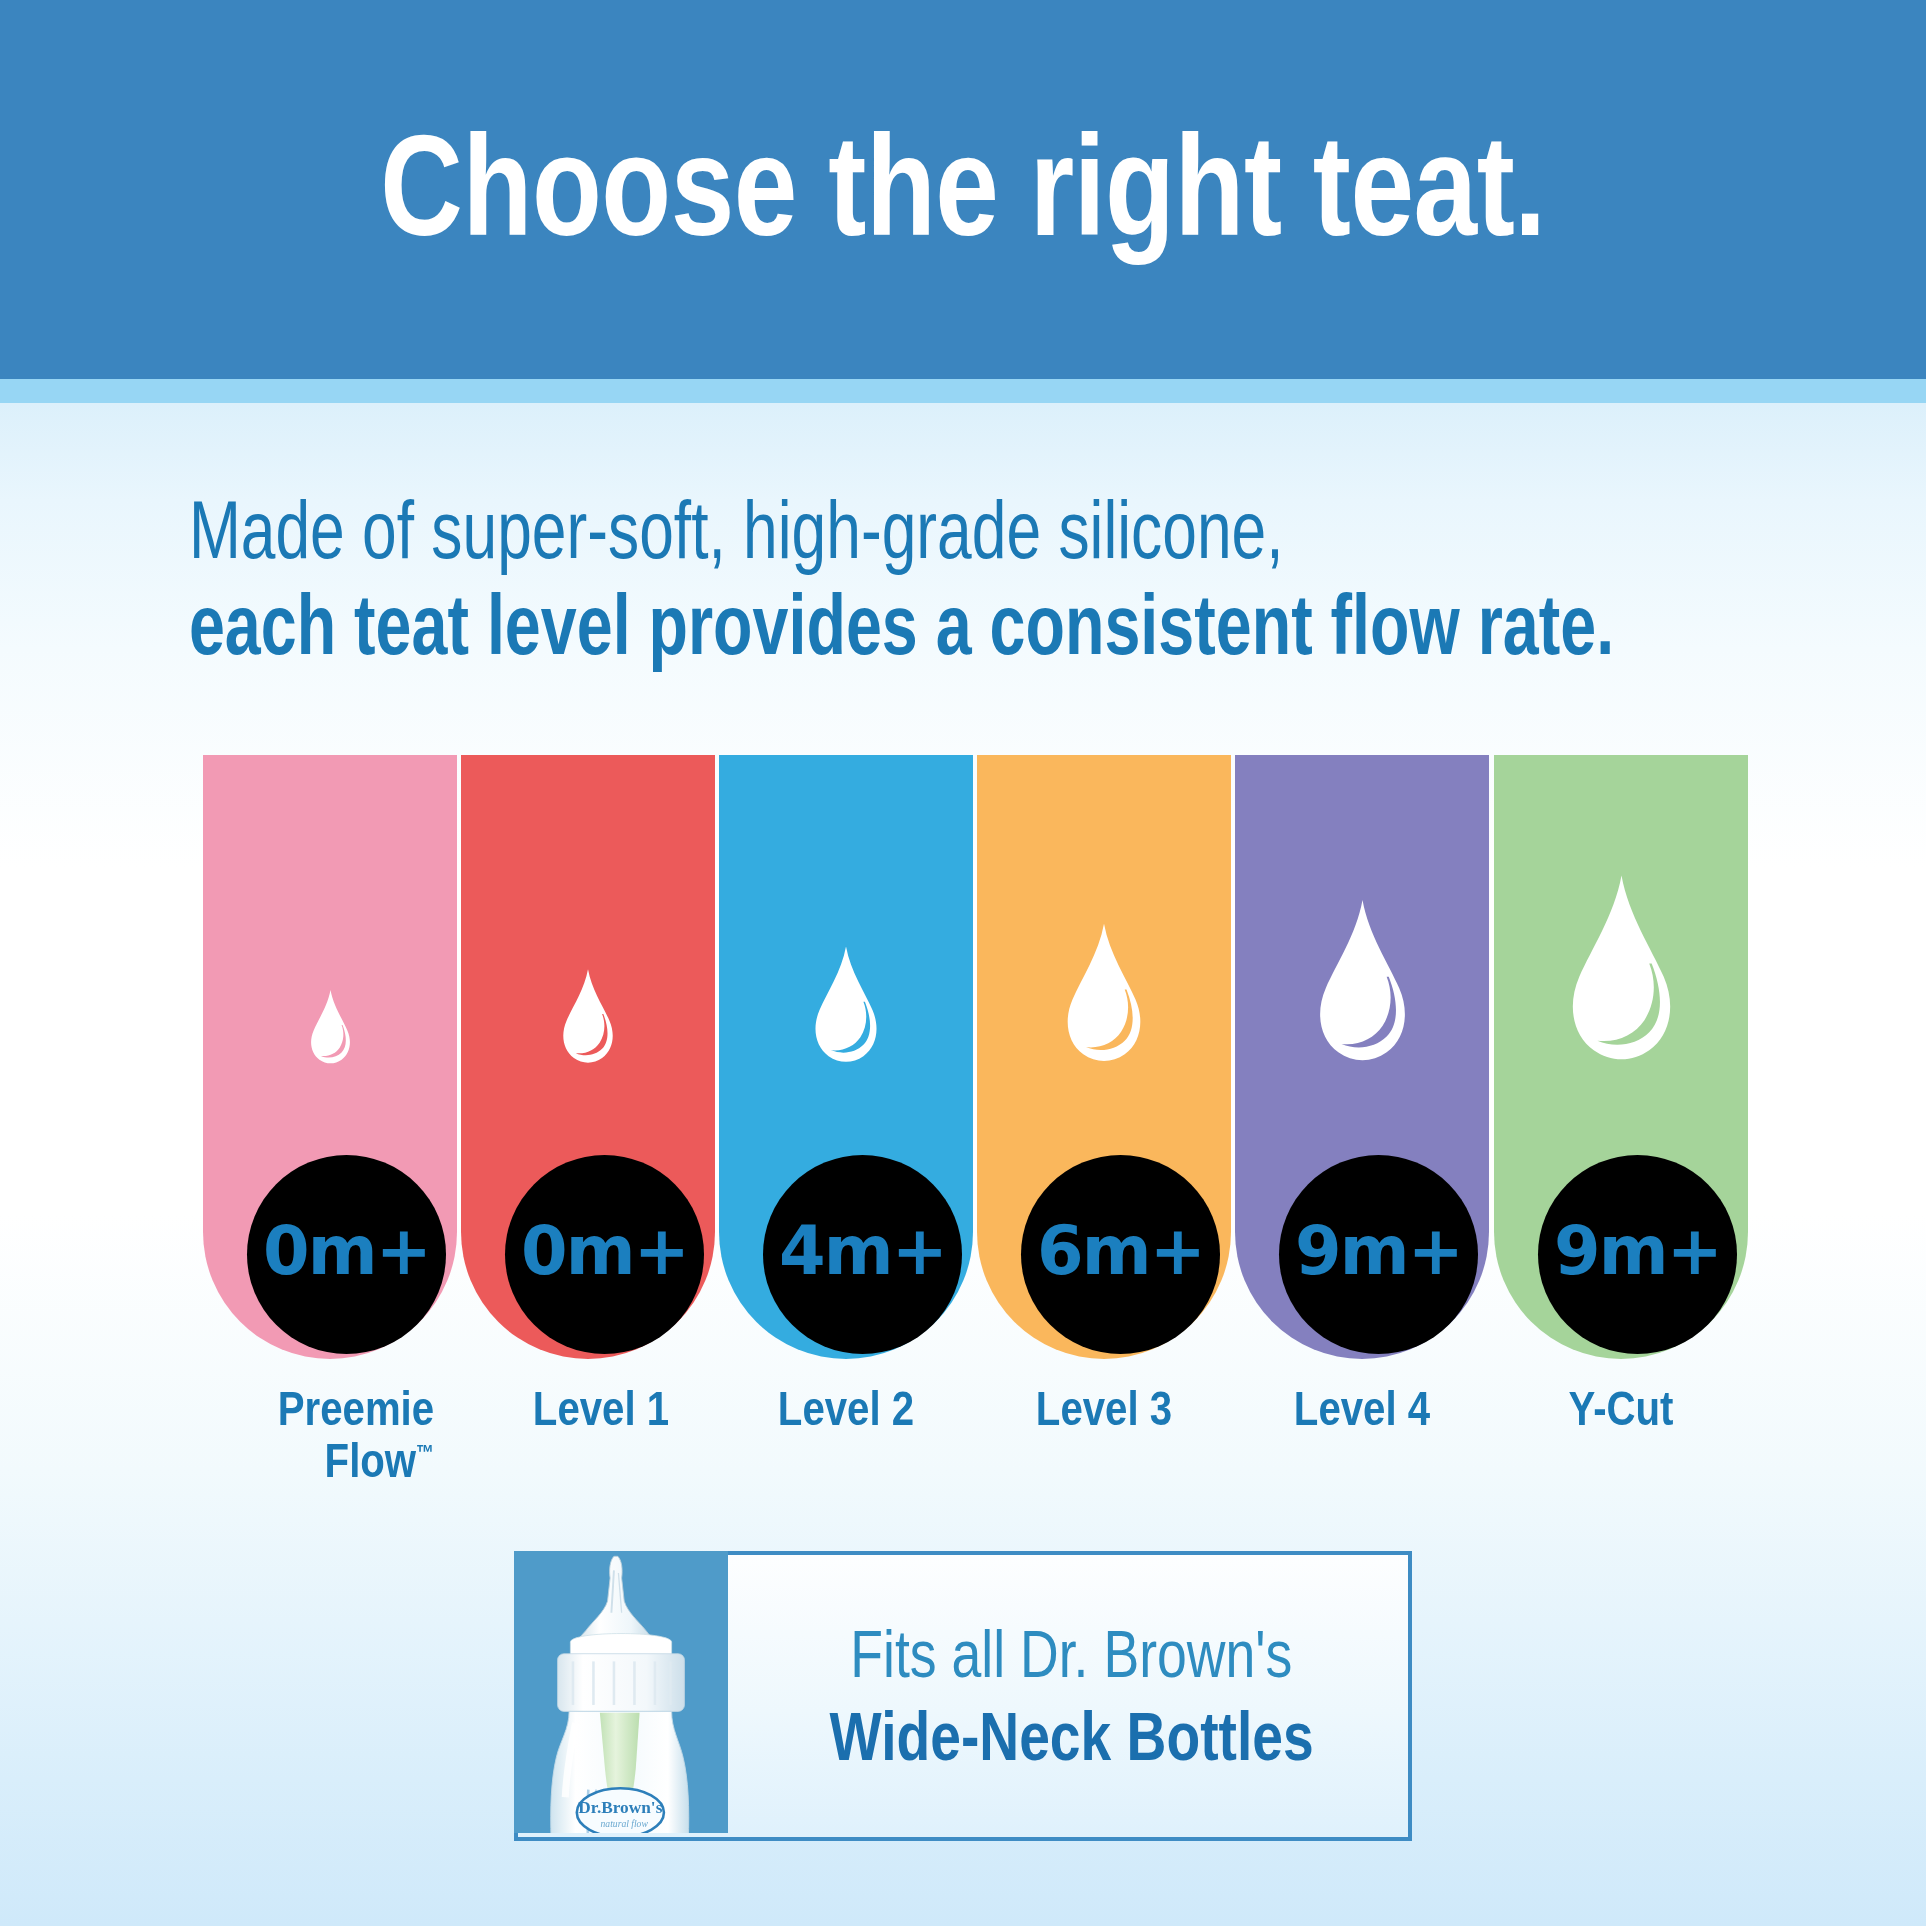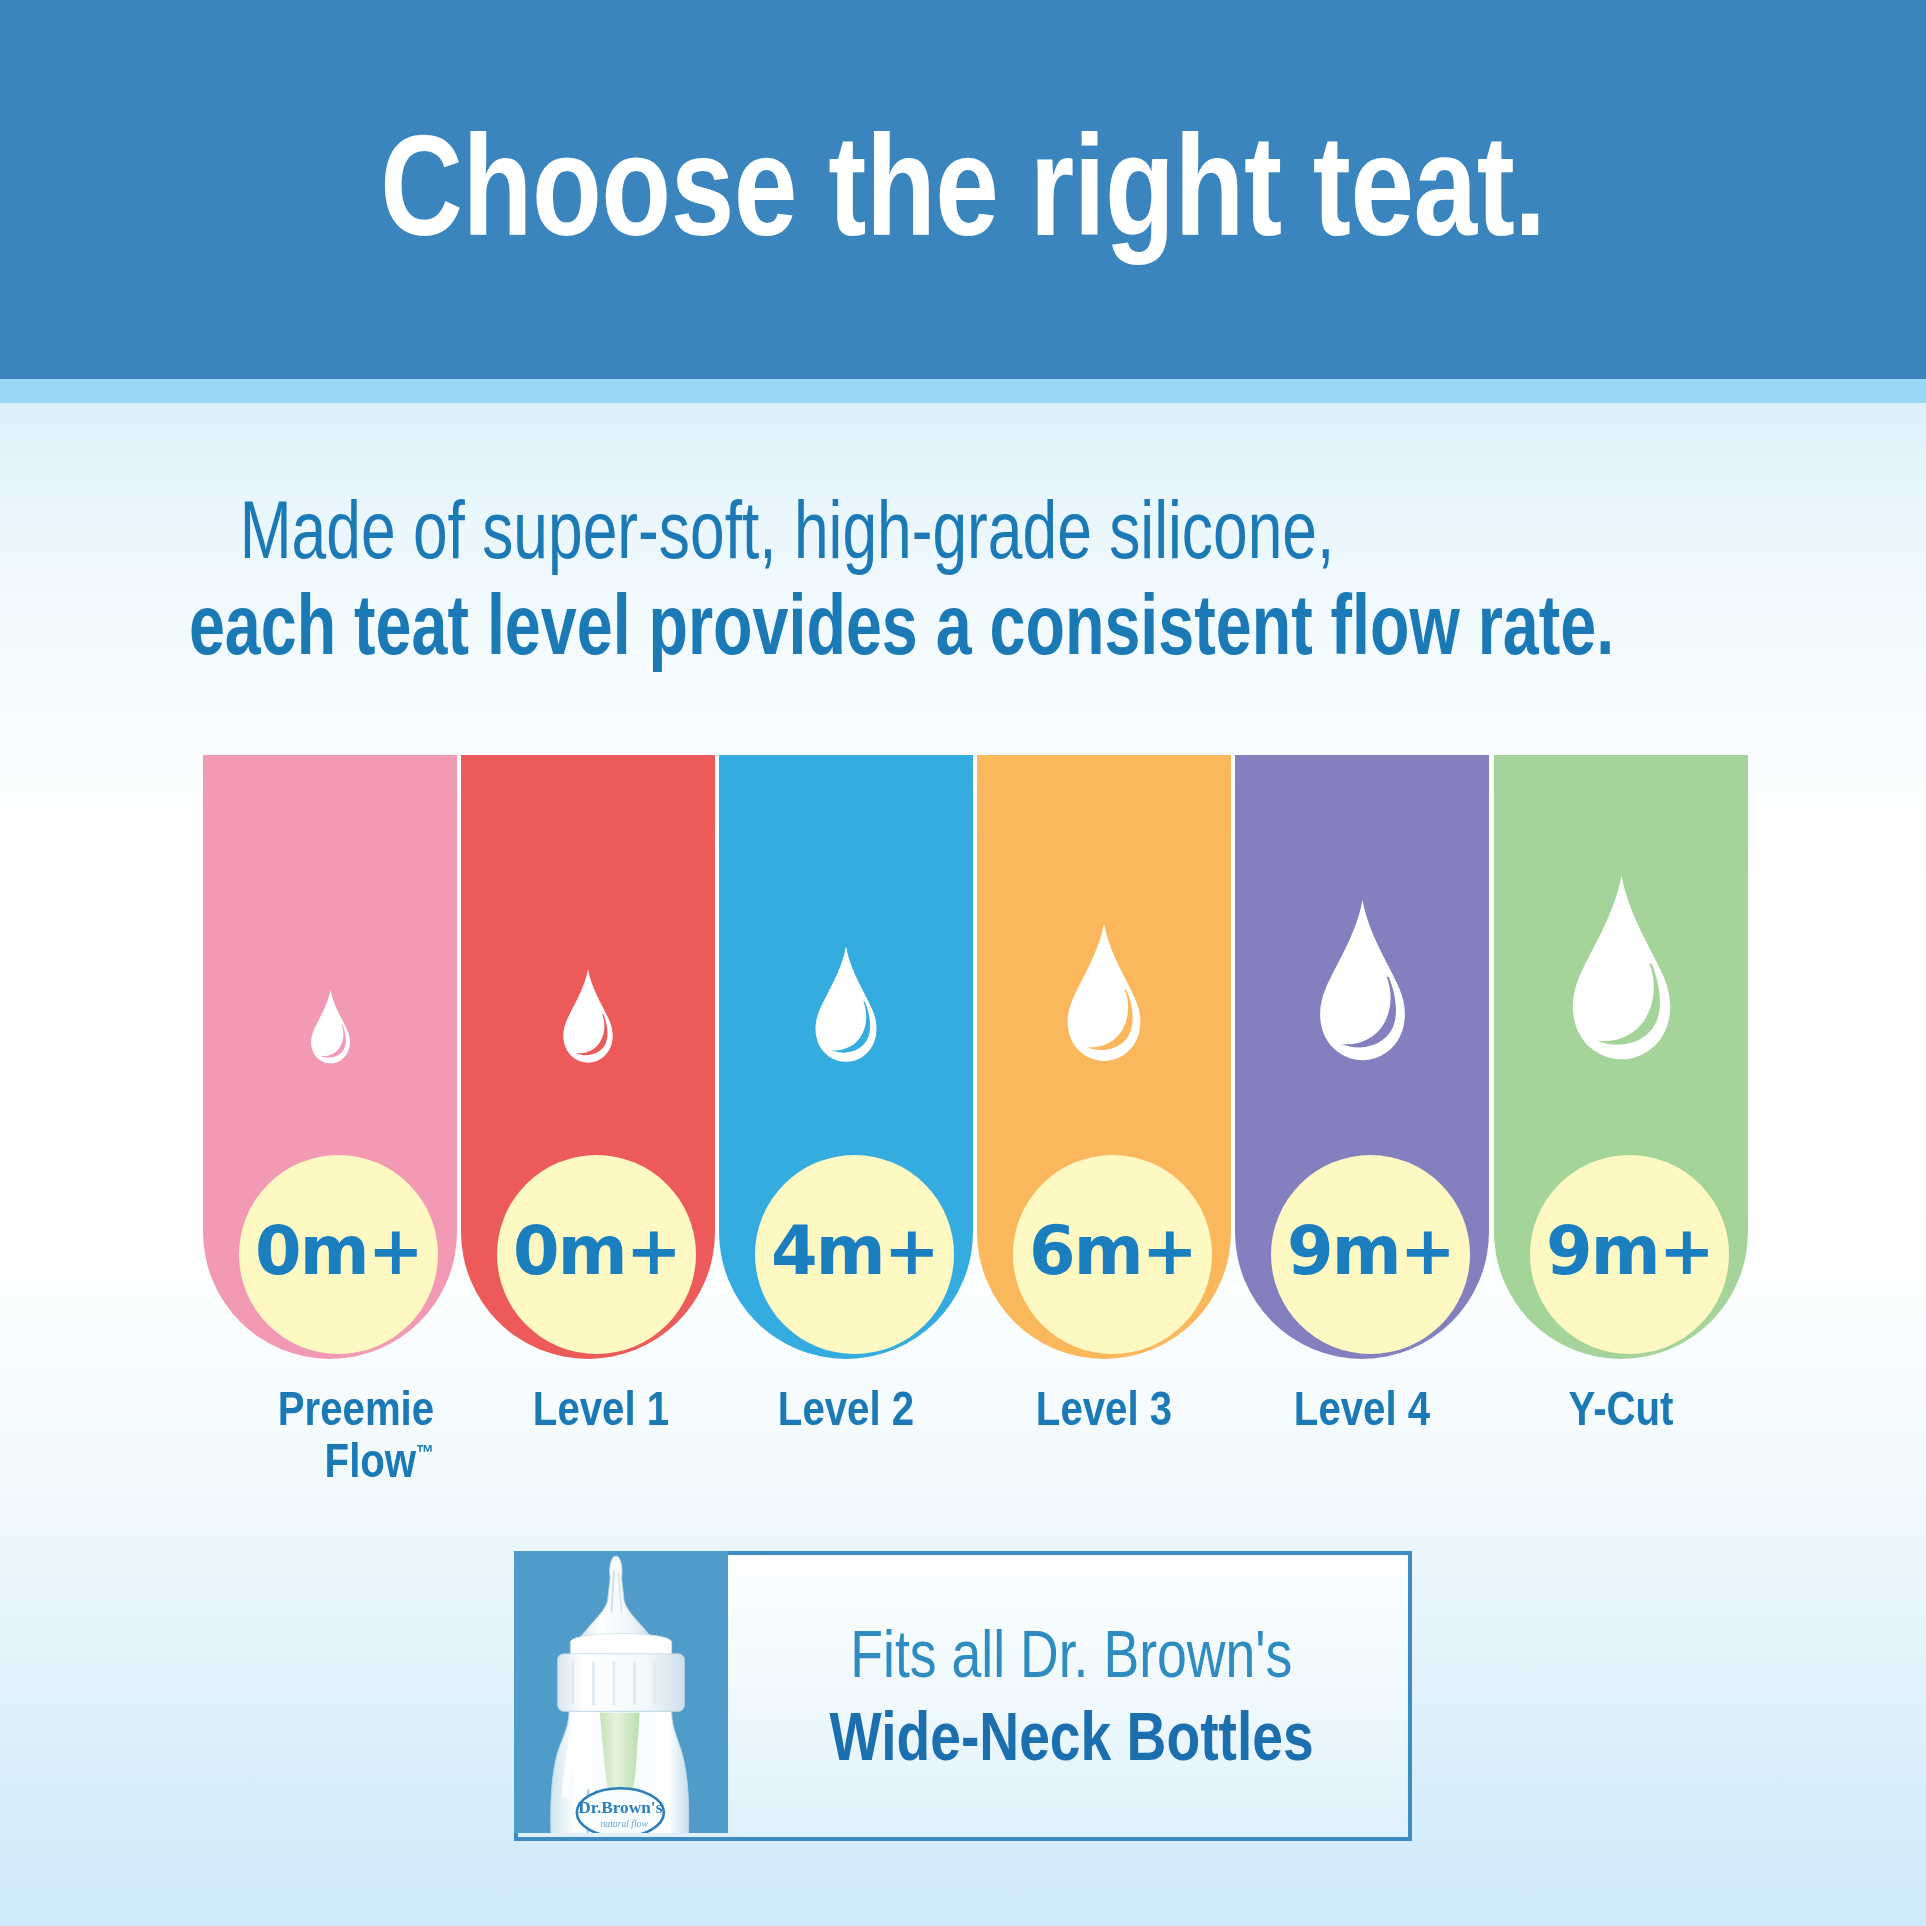--- a/index.html
+++ b/index.html
@@ -37,21 +37,21 @@
     font-size:143px;
     line-height:1;
     letter-spacing:-0.6px;
     transform:scaleX(0.80);
     transform-origin:50% 0;
     white-space:nowrap;
   }
 
   
   .subtitle{
-    position:absolute; left:0; top:488px; width:1574px; text-align:center;
+    position:absolute; left:0; top:488px; width:1574px; 
   }
   .sub-line{
     color:#1b79b5;
     font-family:"Liberation Sans Narrow","Liberation Sans", sans-serif;
     line-height:1.02;
     white-space:nowrap;
     transform:scaleX(0.76);
     transform-origin:50% 50%;
   }
   .sub-line.light{ font-weight:400; font-size:82px; }
@@ -65,23 +65,23 @@
   .col{
     position:absolute; top:0; width:254px; height:604px;
     border-radius:0 0 127px 127px;
   }
   .drop-wrap{
     position:absolute; left:0; width:254px; bottom:293px;
     display:flex; align-items:flex-end; justify-content:center;
   }
   .drop-svg{ display:block; }
   .age-circle{
-    position:absolute; left:36px; bottom:5.1px;
+    position:absolute; left:44px; bottom:5.1px;
     width:199px; height:199px; border-radius:50%;
-    background:#fef9c3;
+    background:#000000;
     display:flex; align-items:center; justify-content:center;
   }
   .age-text{
     color:#1b7fbf;
     font-family:"DejaVu Sans", sans-serif;
     font-weight:700;
     font-size:67px;
     line-height:1;
     letter-spacing:-1.9px;
     transform:translateY(-2.6px);

